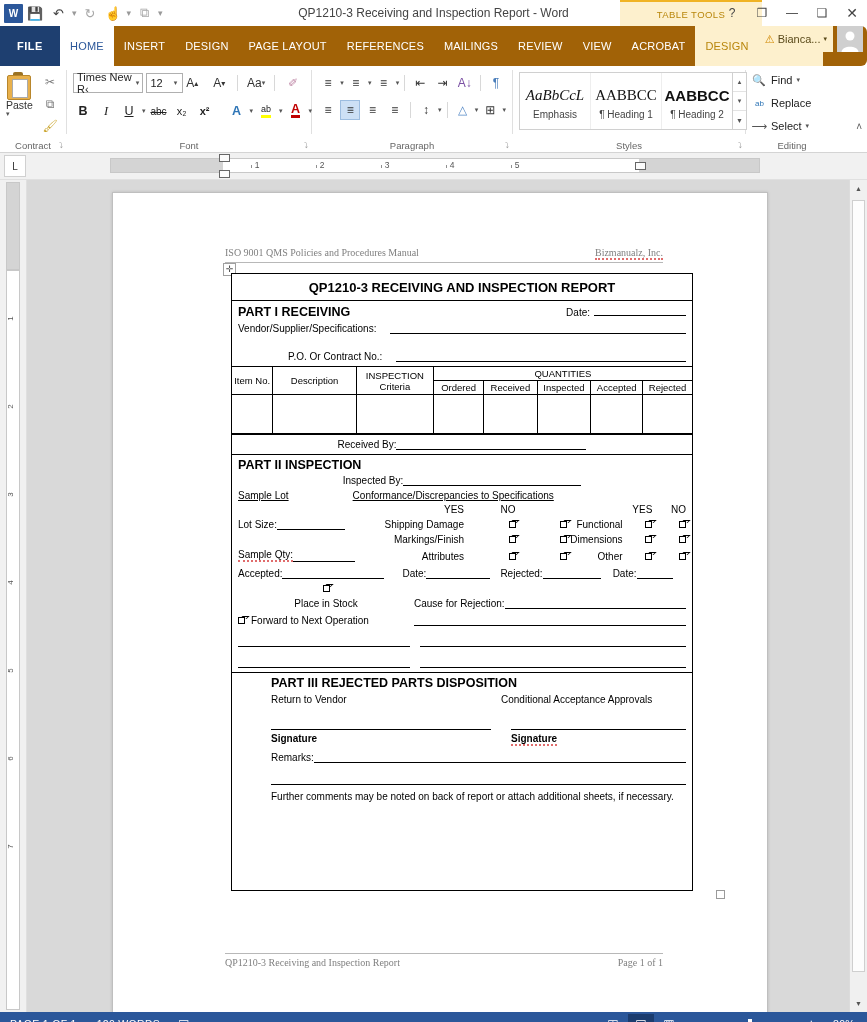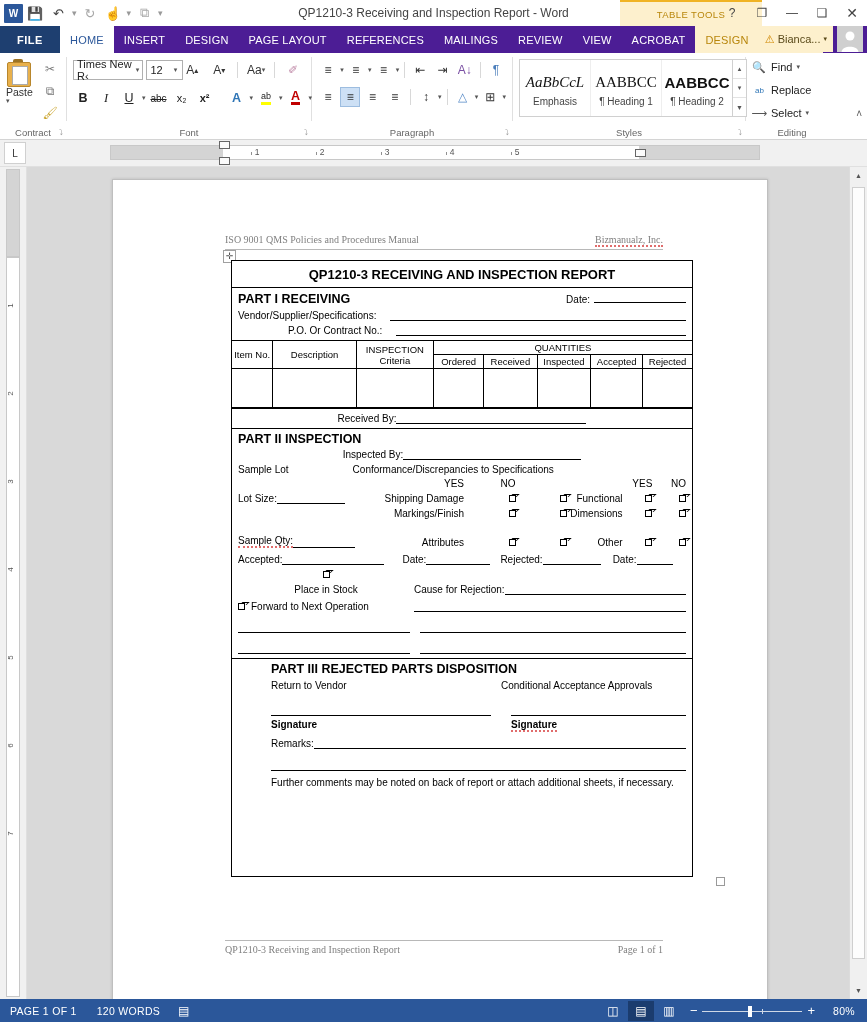--- a/index.html
+++ b/index.html
@@ -18,21 +18,21 @@
   .qat-btn.dim{color:#a8a8a8;}
   .qat-sep{font-size:9px;color:#999;padding:0 1px;}
   .wintitle{position:absolute;left:0;right:0;text-align:center;font-size:12px;color:#444;pointer-events:none;}
   .tabtools{position:absolute;left:620px;top:0;width:142px;height:26px;background:#fdf0cd;
             border-top:2px solid #f0b323;box-sizing:border-box;display:flex;align-items:center;justify-content:center;}
   .tabtools span{font-size:9.5px;color:#b8860b;letter-spacing:.4px;}
   .winbtns{position:absolute;right:0;top:0;height:26px;display:flex;align-items:center;}
   .winbtn{width:30px;height:26px;display:flex;align-items:center;justify-content:center;font-size:12px;color:#444;}
   .winbtn.close{font-size:14px;}
   
-  .tabrow{height:27px;background:#4c1d95;display:flex;align-items:stretch;position:relative;}
+  .tabrow{height:40px;background:#a16207;display:flex;align-items:stretch;position:relative;border-radius:6px;}
   .filetab{background:#1e3f70;color:#fff;font-size:11px;font-weight:bold;letter-spacing:.5px;
            display:flex;align-items:center;justify-content:center;width:60px;}
   .rtab{color:#ffffff;font-size:11px;display:flex;align-items:center;padding:0 10px;letter-spacing:.2px;}
   .rtab.active{background:#ffffff;color:#2b579a;}
   .rtab.tt{background:#fdf0cd;color:#b8860b;}
   .tabright{position:absolute;right:0;top:0;height:26px;display:flex;align-items:center;gap:4px;padding-right:4px;}
   .userchip{display:flex;align-items:center;gap:3px;background:#fdf0cd;height:26px;padding:0 6px;color:#5a4a1a;font-size:11px;}
   .warnicon{color:#d08700;font-size:11px;}
   .avatar{width:26px;height:26px;background:#cfcfcf;display:flex;align-items:flex-end;justify-content:center;overflow:hidden;}
   
@@ -420,21 +420,21 @@
         <div class="frow sect">
           <div style="display:flex;align-items:baseline;">
             <span class="parthead">PART I RECEIVING</span>
             <span style="margin-left:auto;font-size:10px;">Date:</span>
             <span class="ln" style="width:92px;margin-left:4px;"></span>
           </div>
           <div class="row-flex" style="margin-top:3px;">
             <span class="sm">Vendor/Supplier/Specifications:</span>
             <span class="ln" style="flex:1;margin-left:14px;"></span>
           </div>
-          <div class="row-flex" style="margin-top:3px;">
+          <div class="row-flex" style="margin-top:16px;">
             <span class="sm" style="margin-left:50px;">P.O.  Or Contract No.:</span>
             <span class="ln" style="flex:1;margin-left:14px;"></span>
           </div>
         </div>
 
         <div class="frow">
           <table class="qt">
             <tbody>
                 <tr>
               <th rowspan="2" style="border-top:none;border-left:none;width:44px">Item No.</th>
@@ -472,21 +472,21 @@
             <span class="ln" style="width:190px;"></span>
           </div>
         </div>
 
         <div class="frow sect">
           <div class="parthead">PART II INSPECTION</div>
           <div style="display:flex;align-items:flex-end;justify-content:center;margin-top:2px;">
             <span class="sm">Inspected By:</span>
             <span class="ln" style="width:178px;"></span>
           </div>
-          <div style="display:flex;margin-top:4px;">
+          <div style="display:flex;margin-top:4px;text-decoration:underline;">
             <span class="sm">Sample Lot</span>
             <span class="sm" style="margin-left:64px;">Conformance/Discrepancies to Specifications</span>
           </div>
 
           <div style="display:flex;font-size:10px;margin-top:3px;">
             <span style="width:146px;"></span>
             <span style="width:82px;text-align:right;">YES</span>
             <span style="width:52px;text-align:right;">NO</span>
             <span style="width:108px;"></span>
             <span style="width:30px;text-align:right;">YES</span>
@@ -509,21 +509,21 @@
           <div style="display:flex;align-items:flex-end;font-size:10px;margin-top:4px;">
             <span style="width:146px;"></span>
             <span style="width:82px;text-align:right;">Markings/Finish</span>
             <span style="width:52px;text-align:right;"><span class="cbx"></span></span>
             <span style="width:52px;text-align:right;"><span class="cbx"></span></span>
             <span style="width:56px;text-align:right;">Dimensions</span>
             <span style="width:30px;text-align:right;"><span class="cbx"></span></span>
             <span style="width:34px;text-align:right;"><span class="cbx"></span></span>
           </div>
 
-          <div style="display:flex;align-items:flex-end;font-size:10px;margin-top:16px;">
+          <div style="display:flex;align-items:flex-end;font-size:10px;margin-top:4px;">
             <span style="width:146px;display:flex;align-items:flex-end;">
               <span class="spell">Sample Qty:</span>
               <span class="ln" style="width:62px;"></span>
             </span>
             <span style="width:82px;text-align:right;">Attributes</span>
             <span style="width:52px;text-align:right;"><span class="cbx"></span></span>
             <span style="width:52px;text-align:right;"><span class="cbx"></span></span>
             <span style="width:56px;text-align:right;">Other</span>
             <span style="width:30px;text-align:right;"><span class="cbx"></span></span>
             <span style="width:34px;text-align:right;"><span class="cbx"></span></span>

